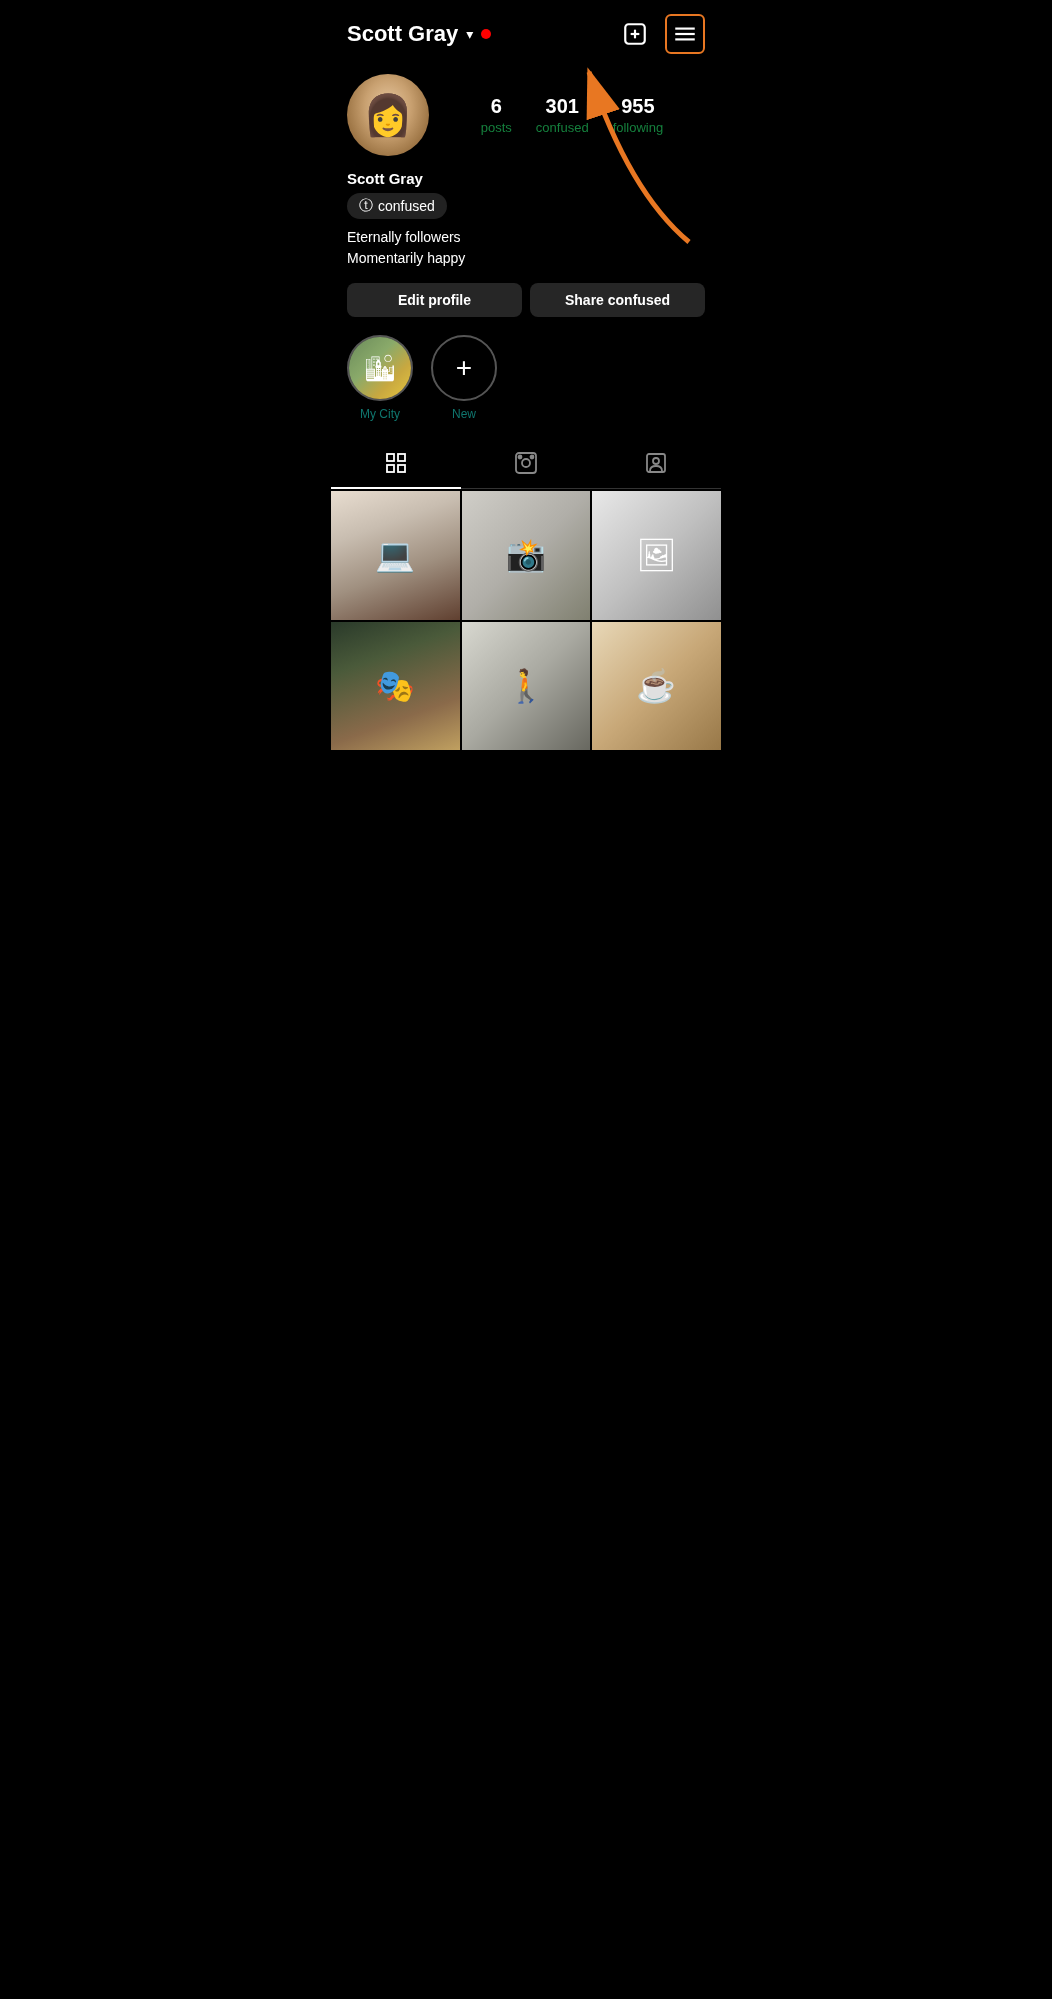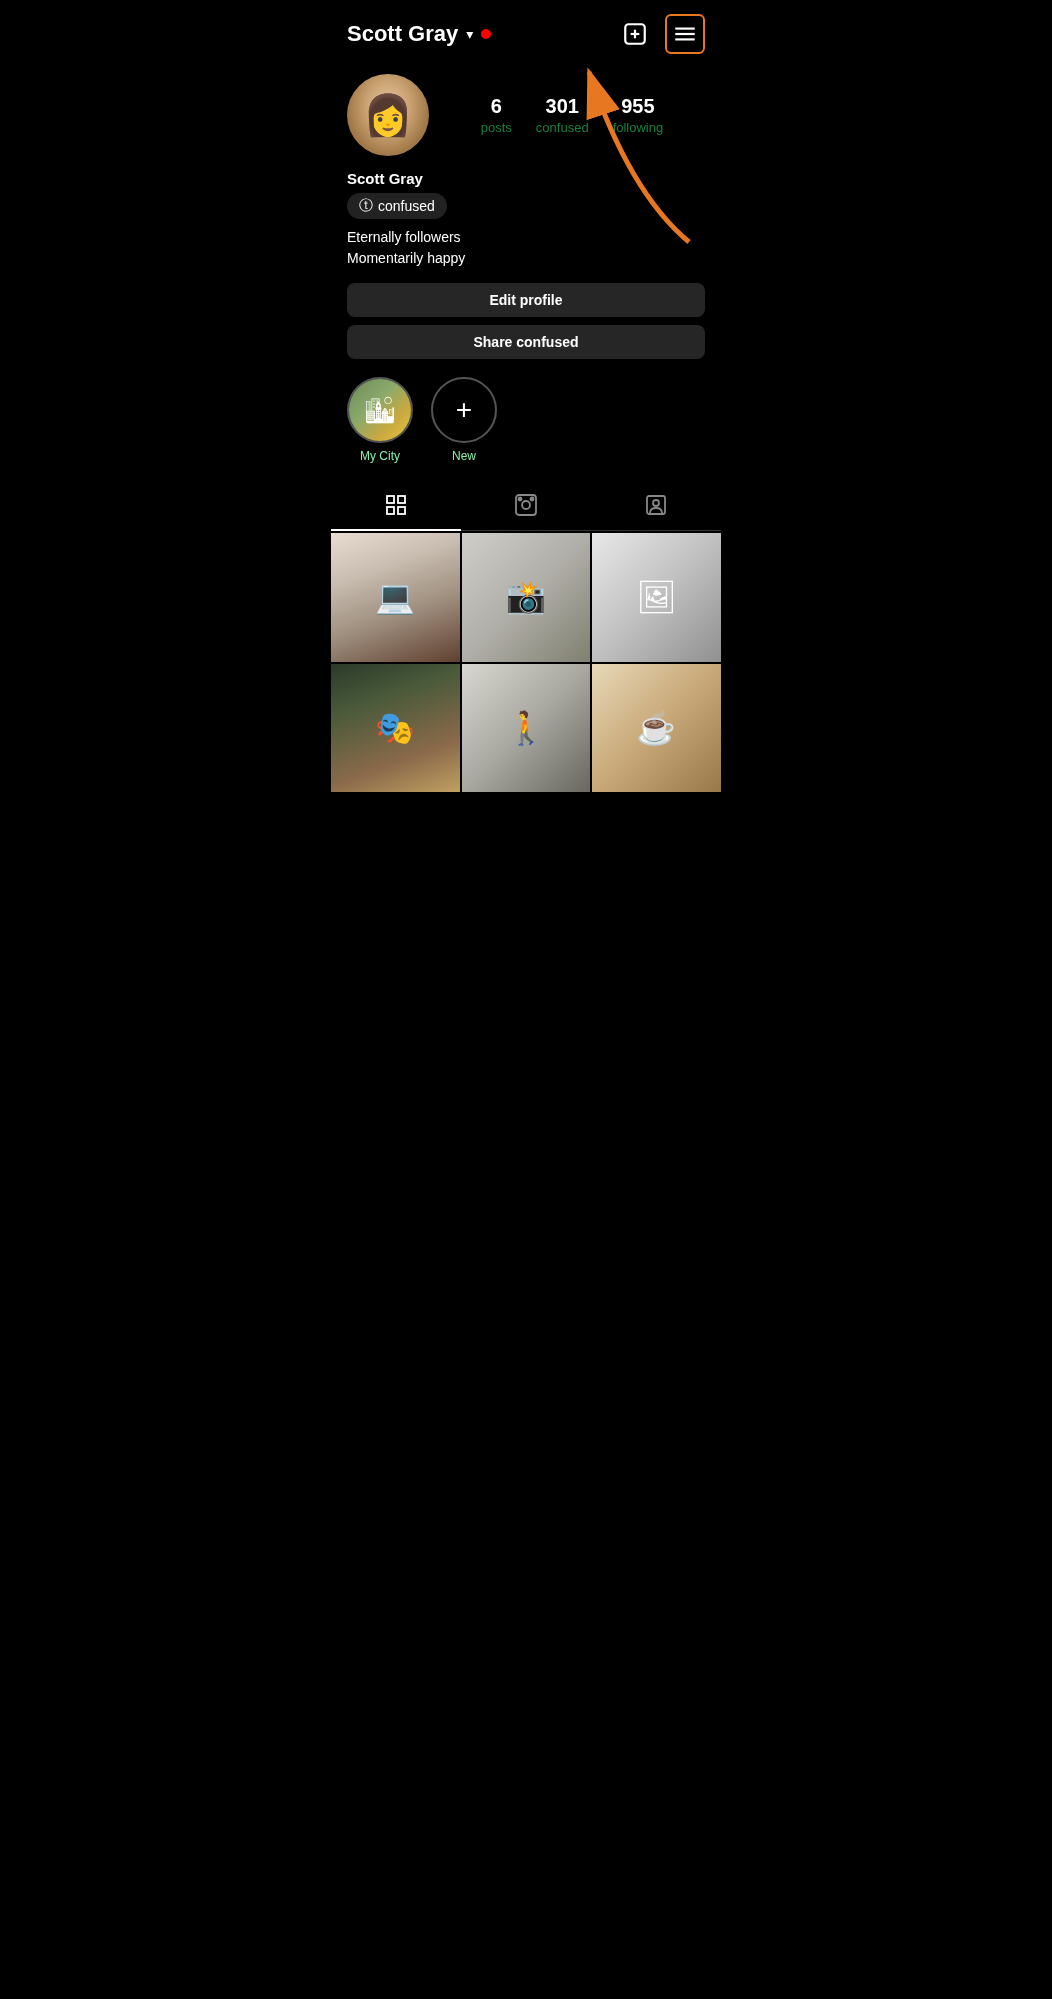--- a/index.html
+++ b/index.html
@@ -133,21 +133,20 @@
       color: #fff;
       line-height: 1.5;
       margin-bottom: 14px;
     }
 
     
     .action-buttons {
       display: flex;
       gap: 8px;
       margin-bottom: 18px;
-      flex-direction: column;
     }
     .action-btn {
       flex: 1;
       background: #262626;
       color: #fff;
       border: none;
       border-radius: 8px;
       padding: 9px 0;
       font-size: 14px;
       font-weight: 600;
@@ -185,21 +184,21 @@
       background: #000;
       border: 2px solid #555;
     }
     .story-plus {
       font-size: 28px;
       color: #fff;
       line-height: 1;
     }
     .story-label {
       font-size: 12px;
-      color: #86efac;
+      color: #0f766e;
       text-align: left;
     }
     
     .city-story-img {
       width: 100%;
       height: 100%;
       background: linear-gradient(135deg, #6a8a5a 0%, #8aaa6a 40%, #c8a840 70%, #e8c840 100%);
       position: relative;
     }
     .city-story-img::after {

